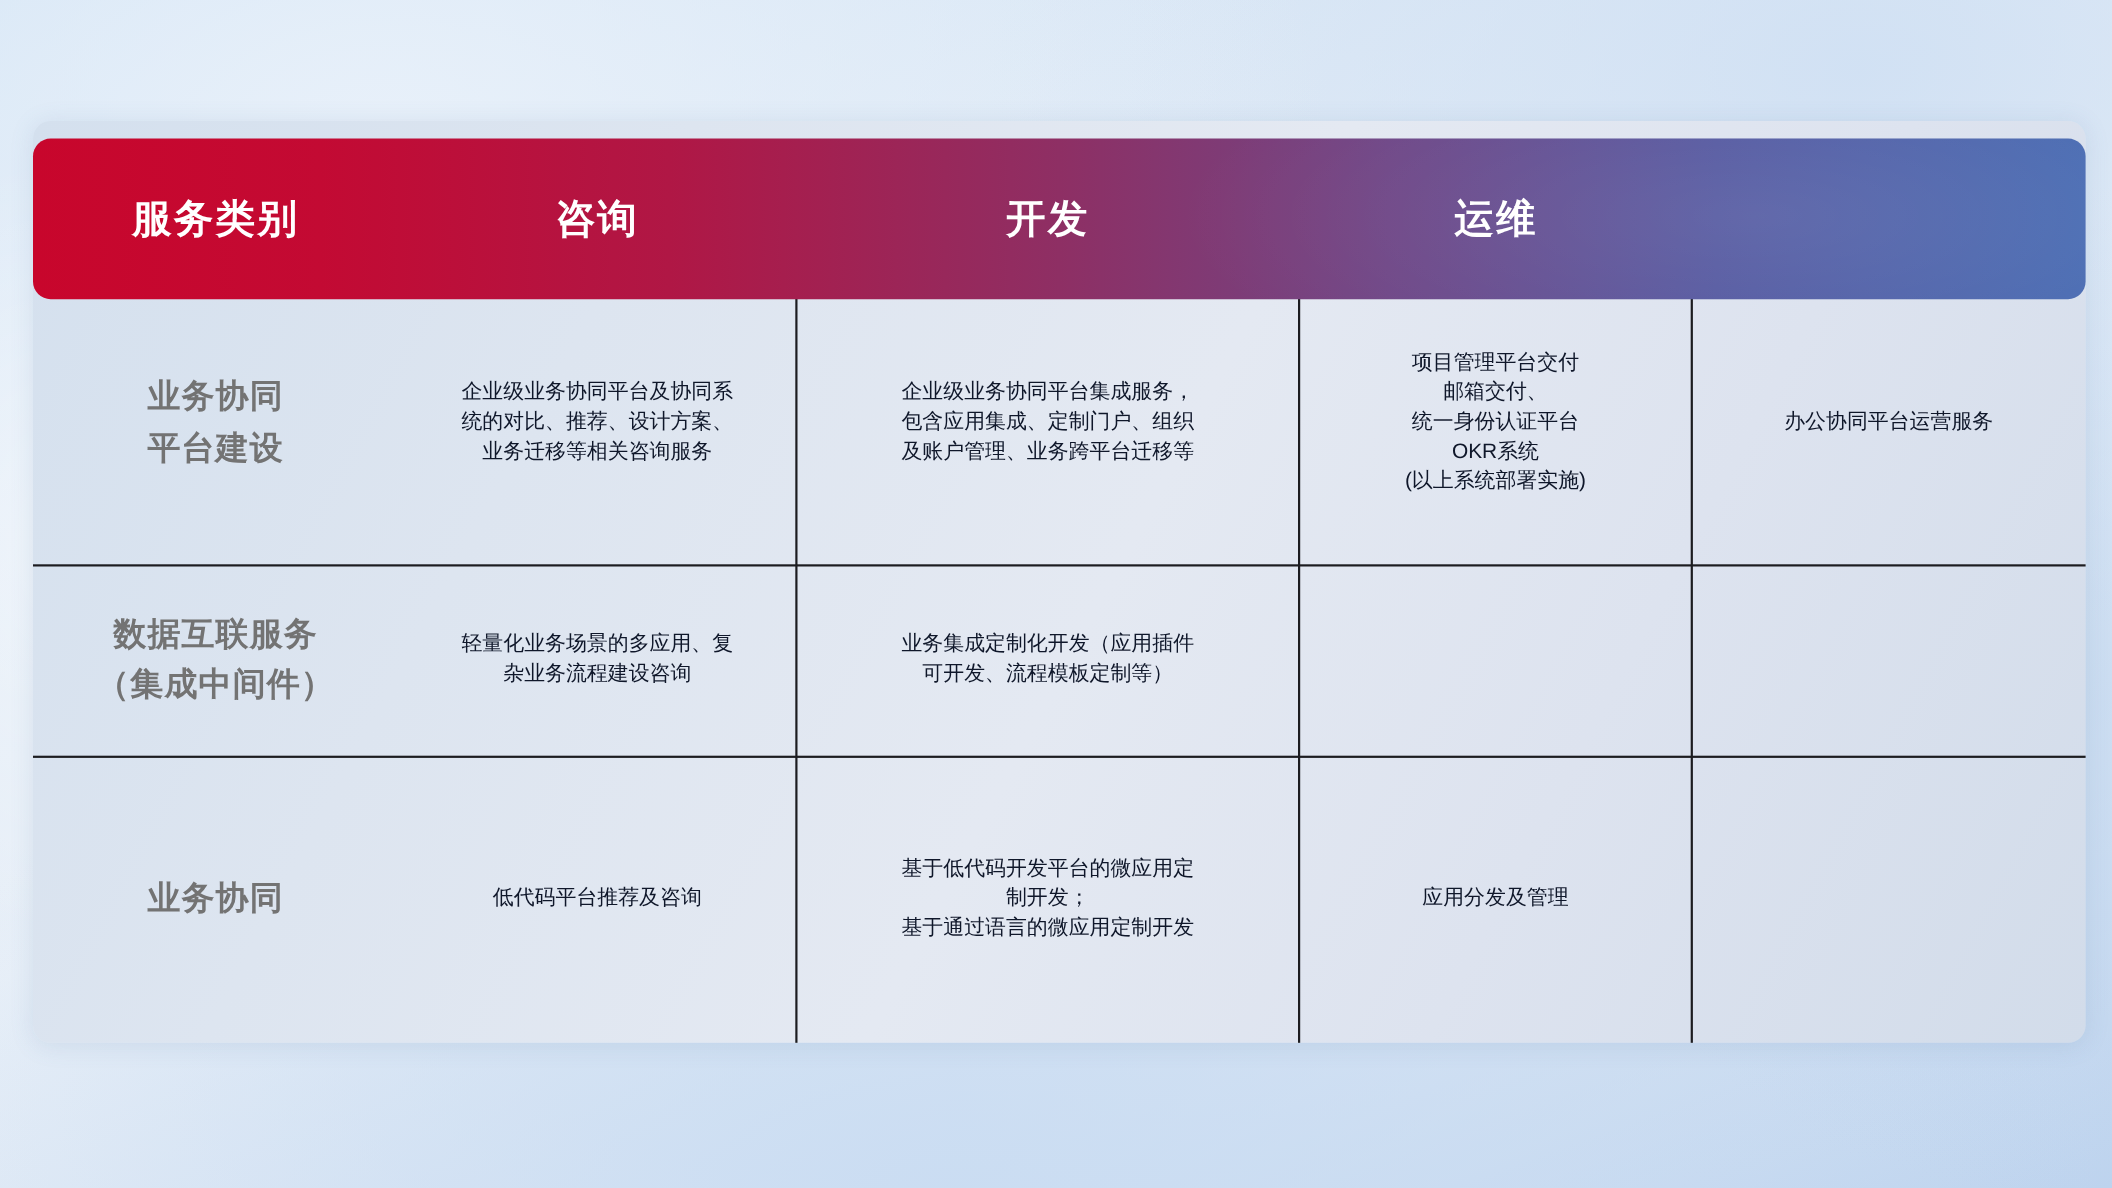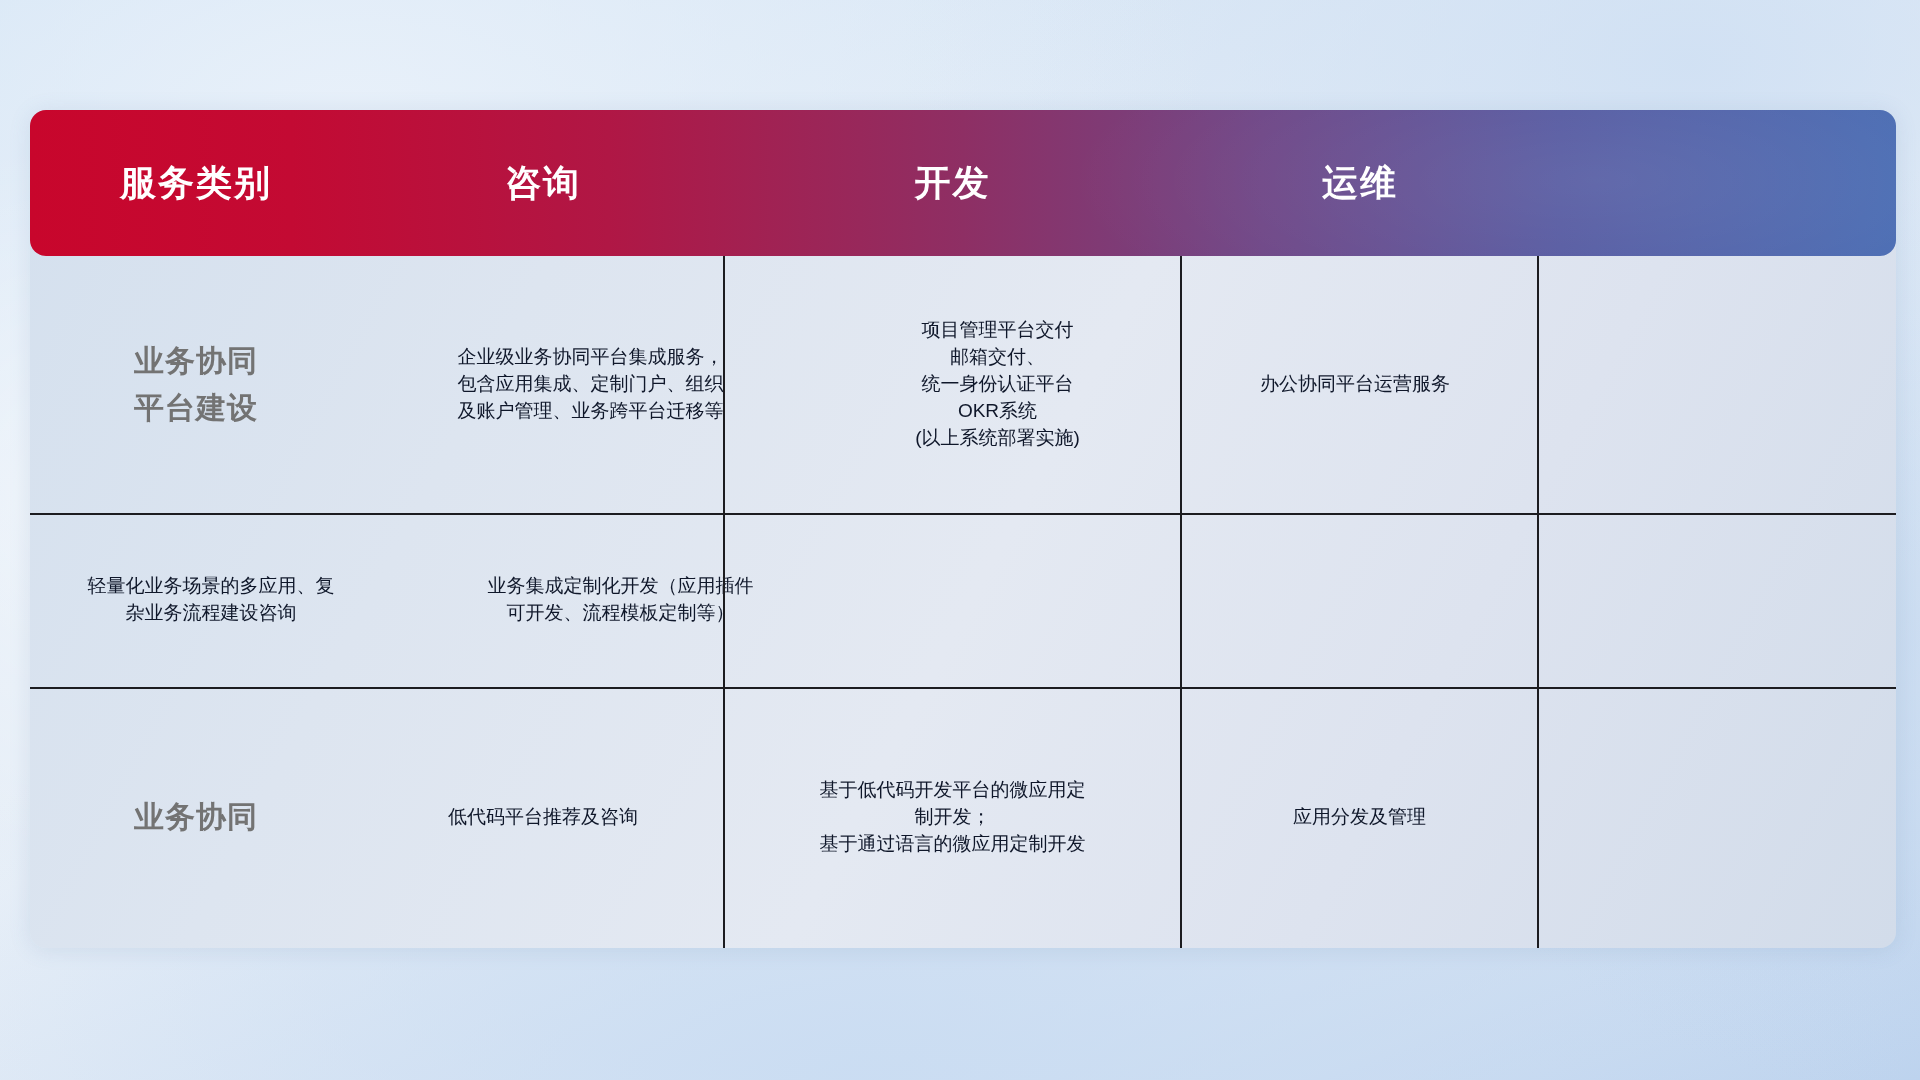--- a/index.html
+++ b/index.html
@@ -46,21 +46,21 @@
     border-radius:16px;
     background:
       linear-gradient(118deg, #d4e0ee 0%, #dde5f0 26%, #e4e9f2 52%, #dde3ef 74%, #d2dcea 100%);
     box-shadow:0 2px 22px rgba(86,118,160,0.14);
     overflow:hidden;
   }
 
   
   .thead {
     position:absolute;
-    left:0; top:0;
+    left:0; top:16px;
     width:100%;
     height:146px;
     border-radius:16px;
     background:linear-gradient(90deg,
         #c8062c 0%,
         #c30a33 14%,
         #b01745 31%,
         #8e2f64 50%,
         #6f4787 66%,
         #5458a0 82%,
@@ -165,32 +165,37 @@
     <div class="th c1">咨询</div>
     <div class="th c2">开发</div>
     <div class="th c4">运维</div>
   </div>
 
   <div class="rows">
 
     <div class="row r1">
       <div class="cell label c0">业务协同
 平台建设</div>
+      <div class="cell c1">企业级业务协同平台及协同系
+统的对比、推荐、设计方案、
+业务迁移等相关咨询服务</div>
       <div class="cell c2">企业级业务协同平台集成服务，
 包含应用集成、定制门户、组织
 及账户管理、业务跨平台迁移等</div>
       <div class="cell c3">项目管理平台交付
 邮箱交付、
 统一身份认证平台
 OKR系统
 (以上系统部署实施)</div>
       <div class="cell c4">办公协同平台运营服务</div>
     </div>
 
     <div class="row r2">
+      <div class="cell label c0">数据互联服务
+（集成中间件）</div>
       <div class="cell c1">轻量化业务场景的多应用、复
 杂业务流程建设咨询</div>
       <div class="cell c2">业务集成定制化开发（应用插件
 可开发、流程模板定制等）</div>
       <div class="cell c3"></div>
       <div class="cell c4"></div>
     </div>
 
     <div class="row r3">
       <div class="cell label c0">业务协同</div>

